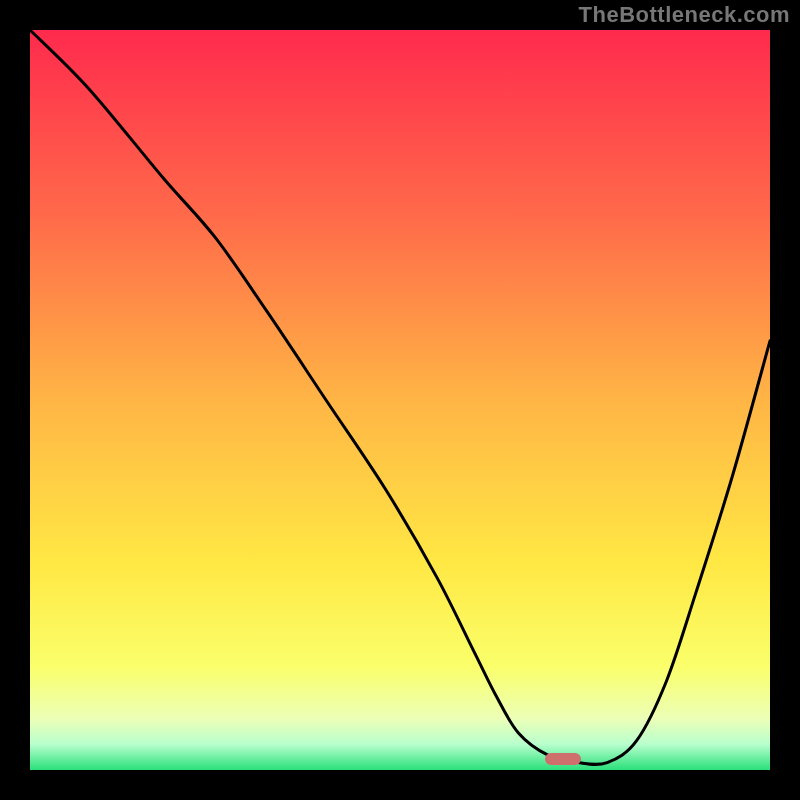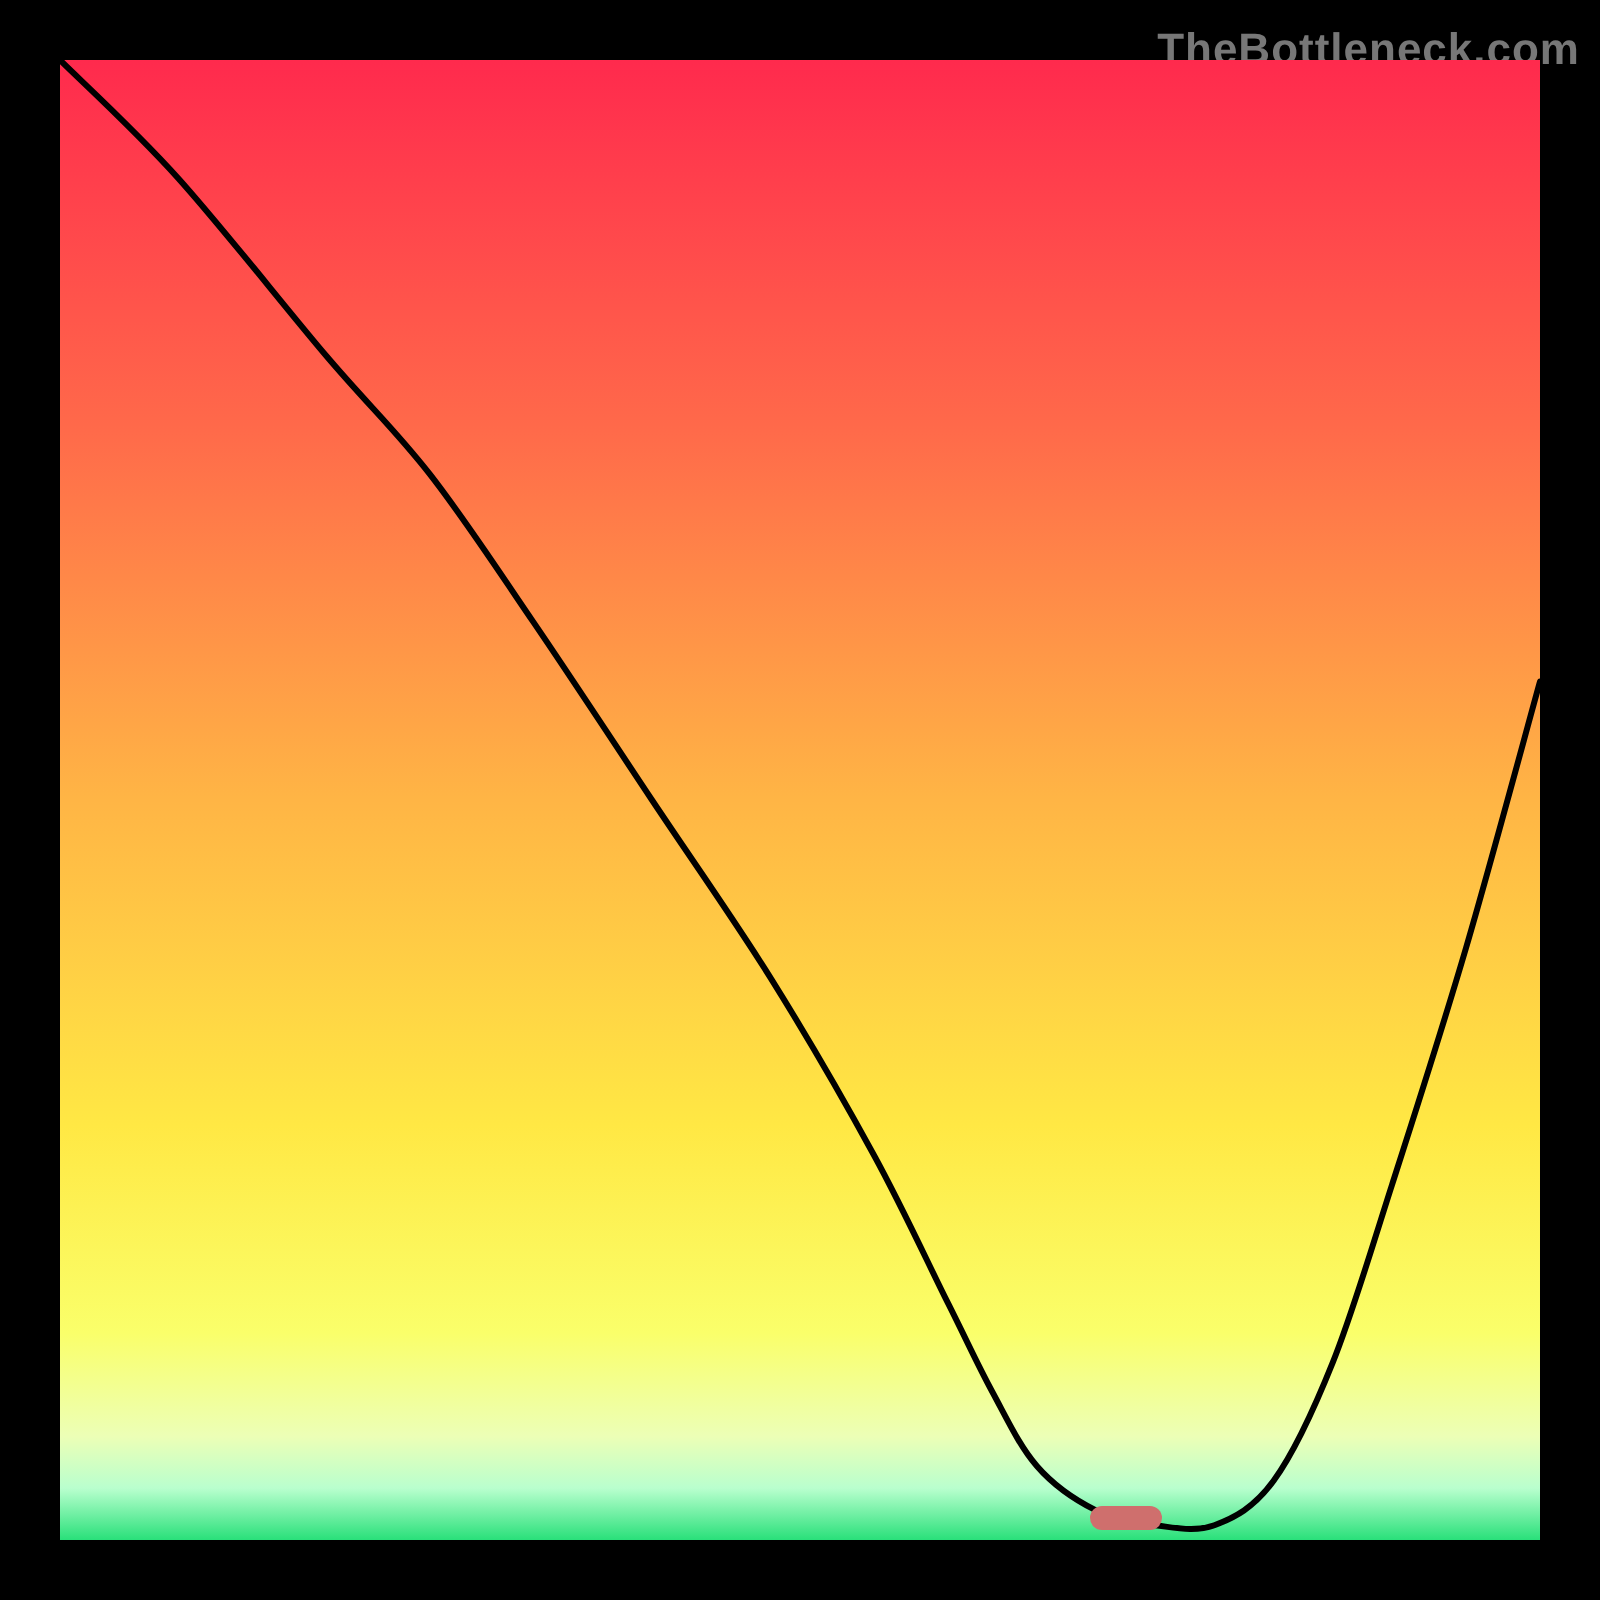--- a/index.html
+++ b/index.html
@@ -11,21 +11,21 @@
     overflow: hidden;
   }
   .outer {
     position: relative;
     width: 800px;
     height: 800px;
     background: #000;
   }
   .watermark {
     position: absolute;
-    top: 12px;
+    top: 2px;
     right: 10px;
     color: #777;
     font-family: Arial, Helvetica, sans-serif;
     font-size: 22px;
     font-weight: 600;
     letter-spacing: 0.5px;
   }
   .plot {
     position: absolute;
     left: 30px;

